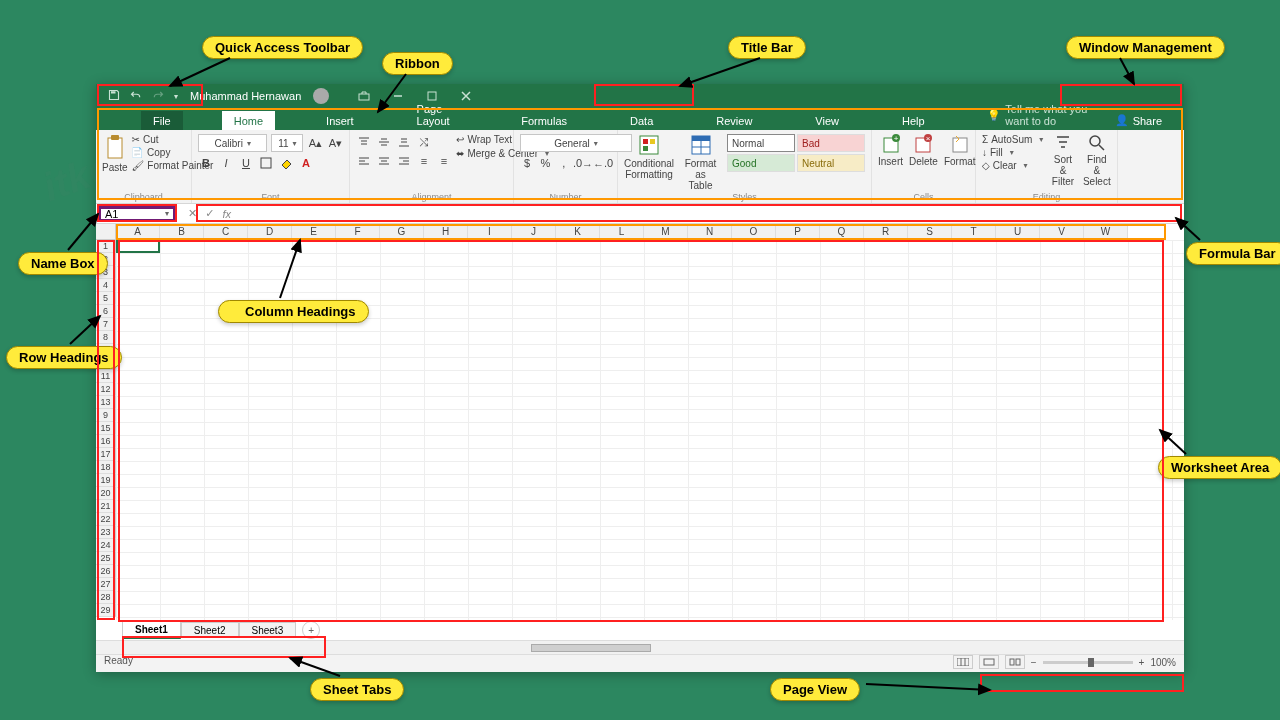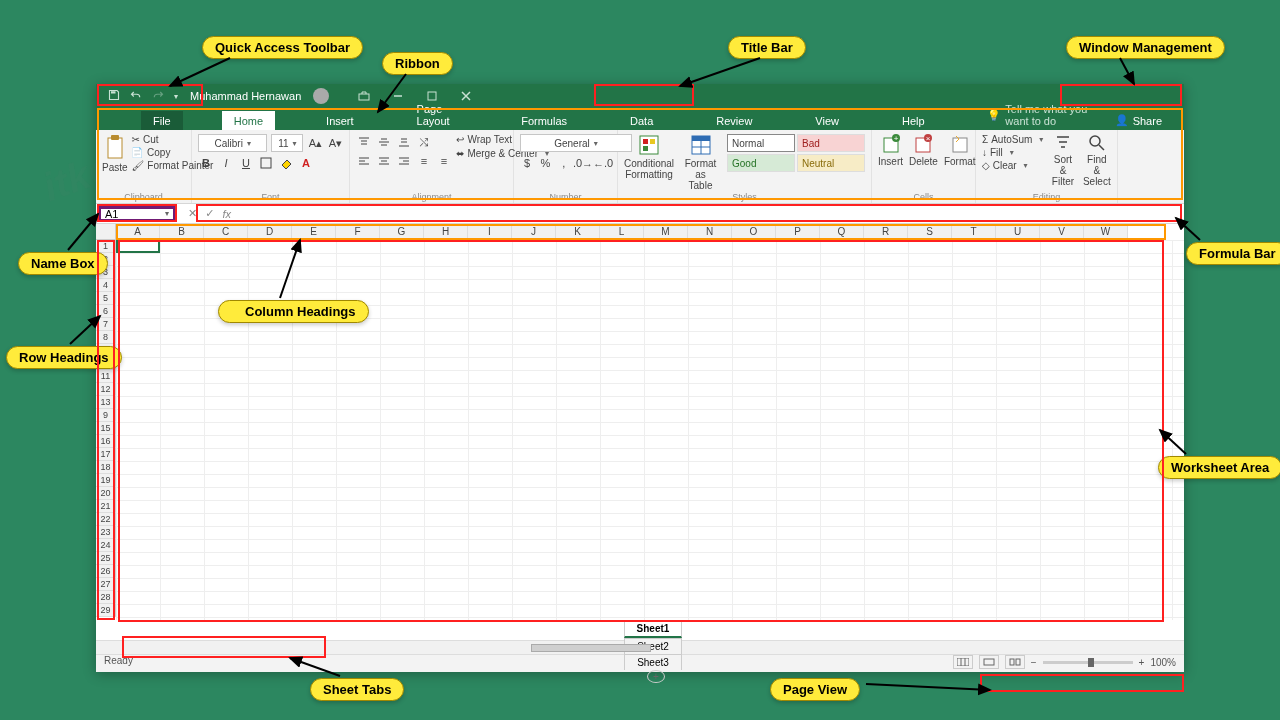--- a/index.html
+++ b/index.html
@@ -41,21 +41,21 @@
 .fx-input { flex: 1; height: 16px; border: 0; font-size: 11px; }
 .sheet-area { display: flex; height: 396px; background: #fff; position: relative; }
 .corner { width: 20px; height: 16px; background: #f1f1f1; border-right: 1px solid #ccc; border-bottom: 1px solid #ccc; }
 .col-headers { display: flex; height: 16px; }
 .ch { width: 44px; background: #f1f1f1; border-right: 1px solid #ddd; border-bottom: 1px solid #ccc; text-align: center; font-size: 10px; color: #444; line-height: 16px; }
 .row-headers { width: 20px; }
 .rh { height: 13px; background: #f1f1f1; border-right: 1px solid #ccc; border-bottom: 1px solid #ddd; text-align: center; font-size: 9px; color: #444; line-height: 13px; }
 .grid { position: relative; flex: 1; background-image: linear-gradient(#eee 1px, transparent 1px), linear-gradient(90deg, #eee 1px, transparent 1px); background-size: 44px 13px; }
 .selcell { position: absolute; left: 0; top: 0; width: 44px; height: 13px; border: 2px solid #227447; }
 .scrollbar-h { height: 14px; background: #f1f1f1; border-top: 1px solid #ddd; display: flex; align-items: center; }
-.sheet-tabs { height: 20px; display: flex; align-items: center; font-size: 10px; padding-left: 26px; gap: 0; background: #fff; flex-direction: column; }
+.sheet-tabs { height: 20px; display: flex; align-items: center; font-size: 10px; padding-left: 26px; gap: 0; background: #fff; }
 .stab { padding: 2px 12px; border: 1px solid #ccc; border-bottom: 0; background: #f3f3f3; }
 .stab.active { background: #fff; border-bottom: 2px solid #227447; font-weight: 600; }
 .addsheet { width: 18px; height: 18px; border: 1px solid #ccc; border-radius: 50%; display: flex; align-items: center; justify-content: center; margin-left: 6px; color: #666; }
 .statusbar { height: 18px; background: #f3f3f3; border-top: 1px solid #ddd; display: flex; align-items: flex-start; font-size: 10px; color: #555; padding: 0 8px; }
 .status-right { margin-left: auto; display: flex; align-items: center; gap: 6px; }
 .viewbtn { width: 20px; height: 14px; border: 1px solid #ccc; display: flex; align-items: center; justify-content: center; }
 .zoom-slider { width: 90px; height: 3px; background: #ccc; position: relative; }
 .zoom-thumb { position: absolute; left: 50%; top: -3px; width: 6px; height: 9px; background: #666; }
 
 .callout { position: absolute; background: #ffeb3b; border: 1px solid #a08800; border-radius: 12px; padding: 3px 12px; font-size: 13px; font-weight: 700; color: #000; white-space: nowrap; box-shadow: 0 2px 4px rgba(0,0,0,.2); }

